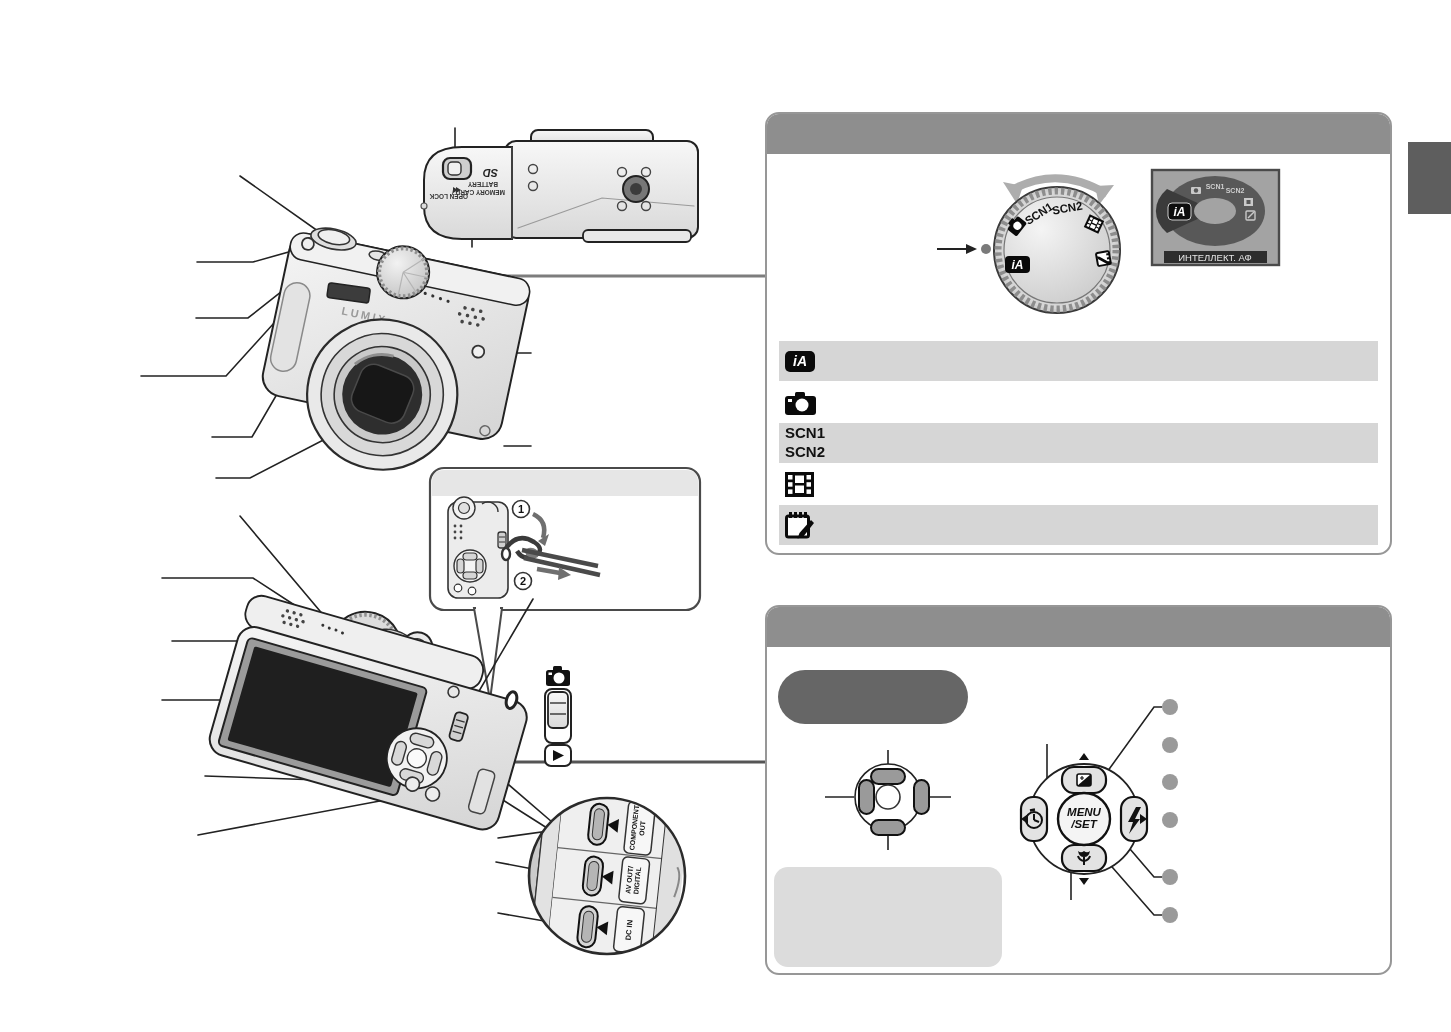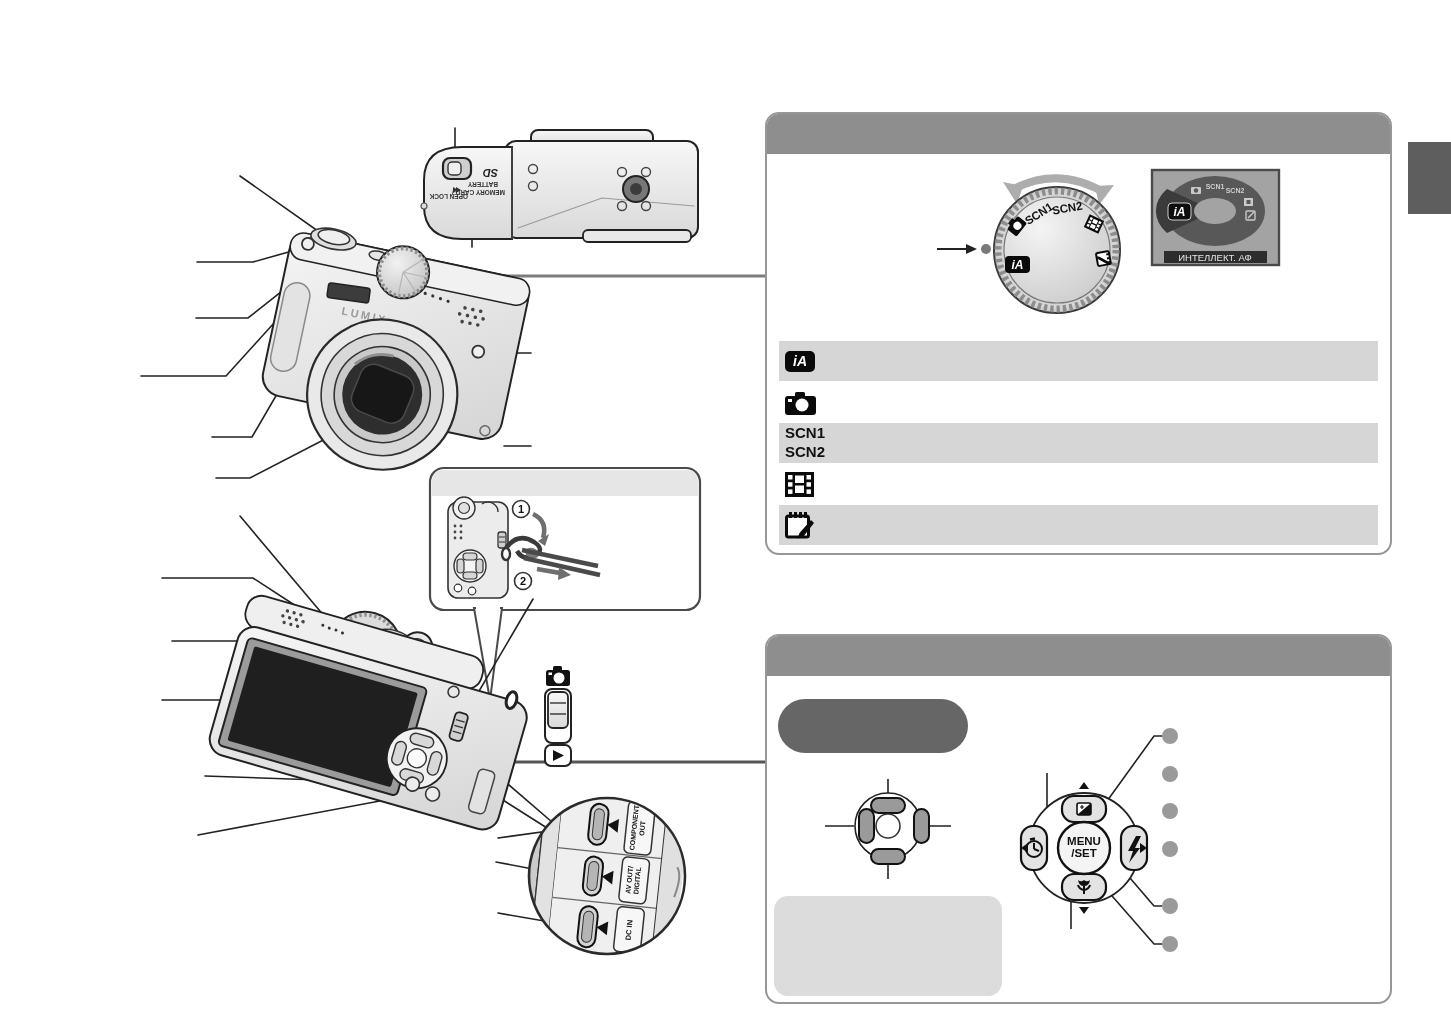--- a/index.html
+++ b/index.html
@@ -2,21 +2,21 @@
 <html><head>
 <meta charset="utf-8">
 <style>
   html,body{margin:0;padding:0;background:#fff;}
   #page{position:relative;width:1451px;height:1032px;background:#fff;overflow:hidden;
         font-family:"Liberation Sans","DejaVu Sans",sans-serif;}
   svg text{font-family:"Liberation Sans","DejaVu Sans",sans-serif;}
   .panel{position:absolute;background:#fff;border:2px solid #979797;border-radius:14px;overflow:hidden;}
   .panel-header{position:absolute;left:0;top:0;right:0;height:40px;background:#8e8e8e;}
   #dial-panel{left:765px;top:112px;width:623px;height:439px;}
-  #cursor-panel{left:765px;top:634px;width:623px;height:366px;}
+  #cursor-panel{left:765px;top:605px;width:623px;height:366px;font-style:italic;}
   .rows{position:absolute;left:12px;top:227px;width:599px;}
   .mode-row{display:flex;align-items:center;padding-left:6px;box-sizing:border-box;}
   .row-gray{background:#d6d6d6;}
   .row-white{background:#ffffff;}
   .scn-text{font-weight:bold;font-size:15px;line-height:1.25;color:#111;}
   .ia-badge{display:inline-flex;align-items:center;justify-content:center;background:#0a0a0a;color:#fff;
             border-radius:5px;width:30px;height:21px;font-weight:bold;font-style:italic;font-size:14px;}
   .pill{position:absolute;left:11px;top:63px;width:190px;height:54px;background:#666;border-radius:27px;}
   .notebox{position:absolute;left:7px;top:260px;width:228px;height:100px;background:#dcdcdc;border-radius:14px;}
   #edge-tab{position:absolute;left:1408px;top:142px;width:43px;height:72px;background:#5e5e5e;}

